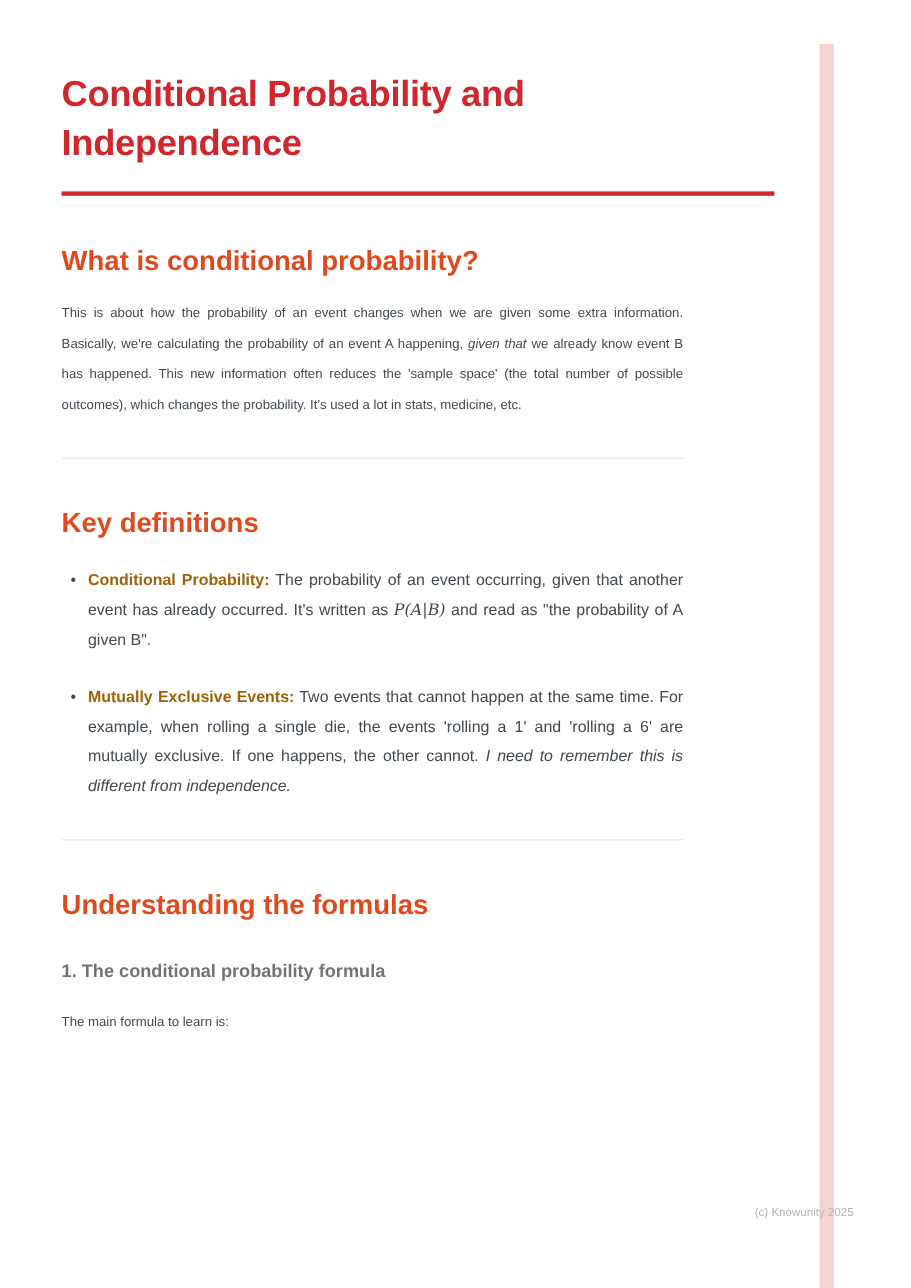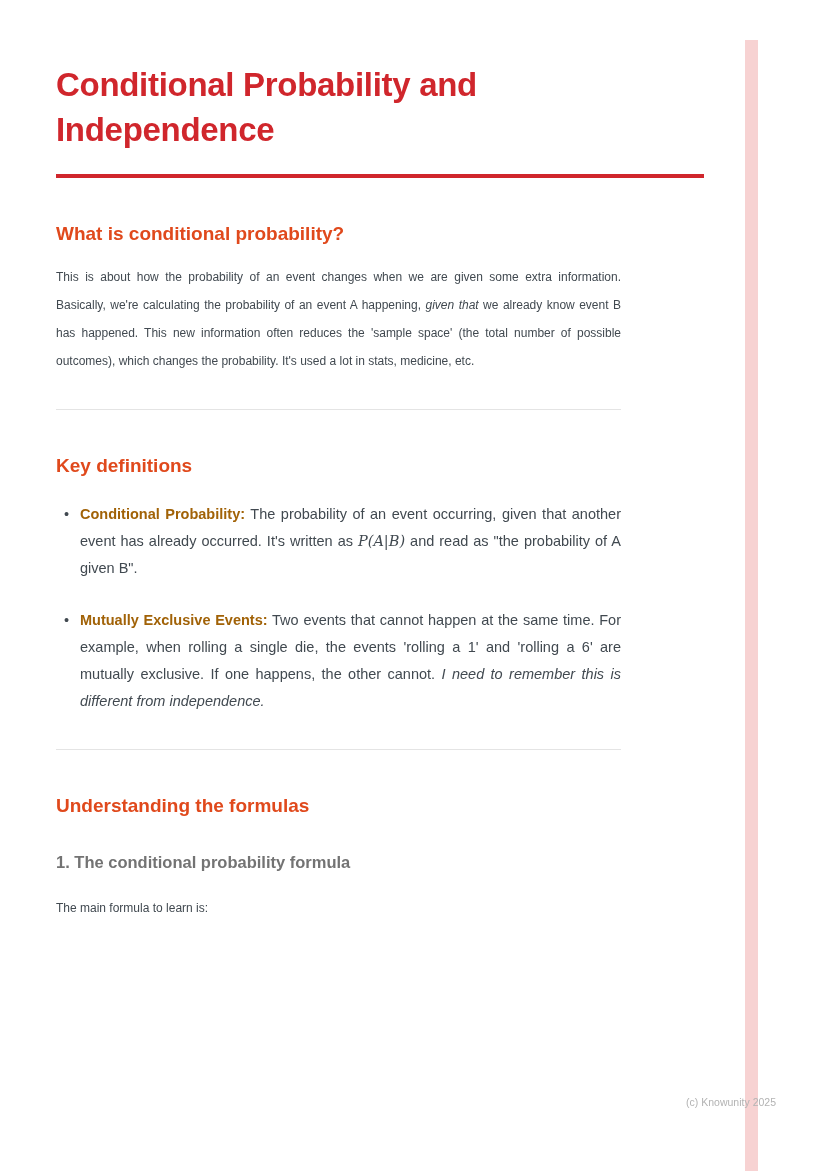--- a/index.html
+++ b/index.html
@@ -37,21 +37,21 @@
   }
   .title-rule {
     border: none;
     height: 4px;
     width: 648px;
     background: #d0262c;
     margin: 22px 0 0 0;
   }
   h2.sec {
     margin: 45px 0 18px 0;
-    font-size: 19px;
+    font-size: 25px;
     font-weight: 700;
     color: #e0491c;
   }
   h3.subsec {
     margin: 36px 0 22px 0;
     font-size: 16.5px;
     font-weight: 700;
     color: #737373;
   }
   p.body {

